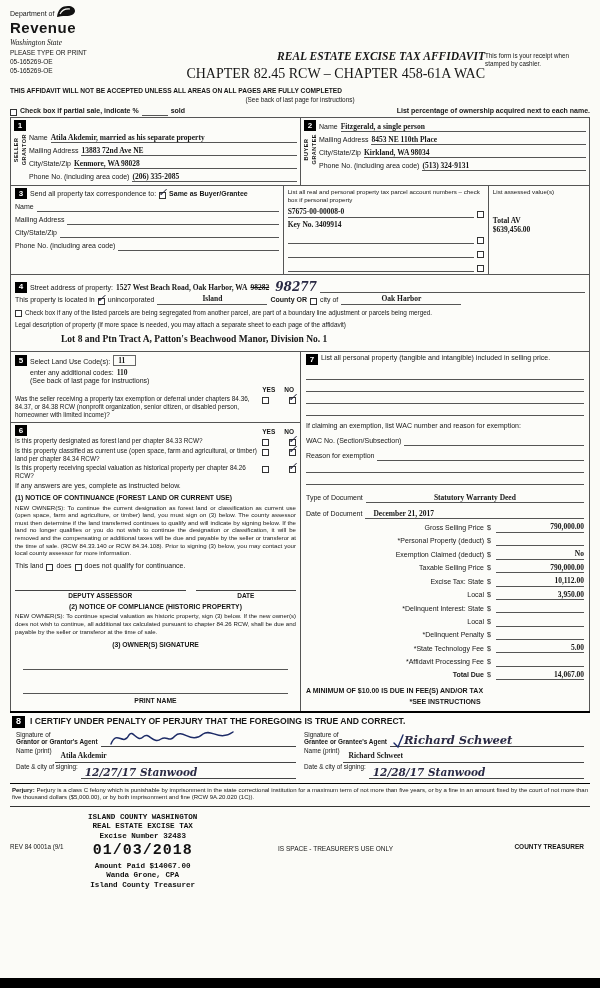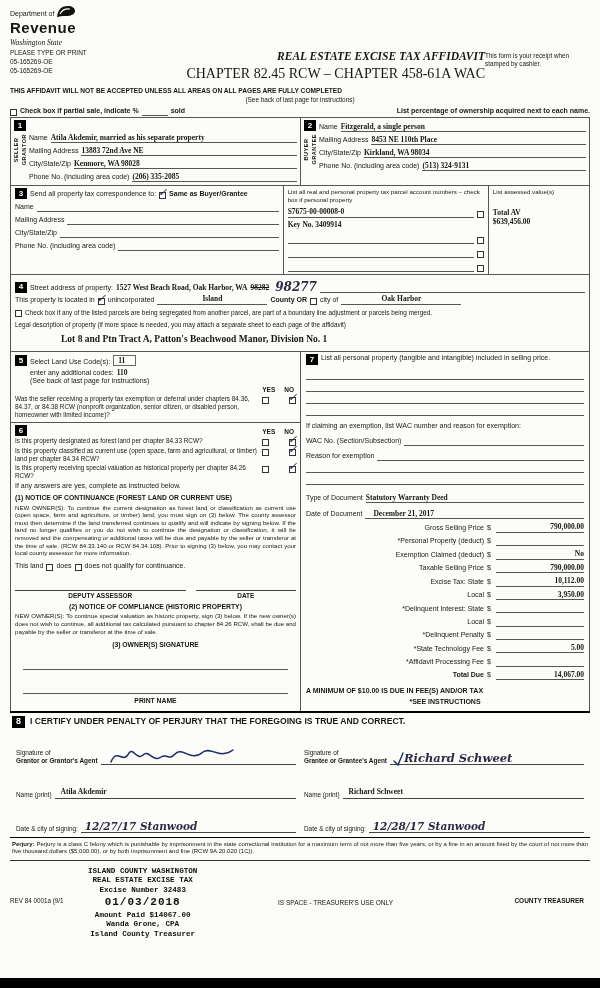--- a/index.html
+++ b/index.html
@@ -75,31 +75,31 @@
 .mdol{flex:none;width:6px}
 .mval{width:88px;border-bottom:1px solid #555;text-align:right;font-family:"Liberation Serif",serif;font-weight:bold;font-size:7.5px;min-height:10px;flex:none}
 .blank{border-bottom:1px solid #555;height:12px}
 
 .s8{border-top:2px solid #000;border-bottom:1px solid #000;margin-top:-1px;padding:3px 2px 4px;background:#fcfcf9}
 .s8head{display:flex;align-items:center;gap:5px}
 .s8head .badge{width:13px;height:12px;font-size:9px}
 .certify{font-weight:bold;font-size:8.6px}
 .sigcols{display:flex;margin-top:3px}
 .sigcol{width:50%;padding:0 4px}
-.sigrow{display:flex;align-items:flex-end;gap:3px;margin-top:18px;min-height:14px}
+.sigrow{display:flex;gap:3px;margin-top:0;min-height:14px}
 .siglbl{font-size:6.4px;line-height:1.2;flex:none}
 .sigline{flex:1;border-bottom:1px solid #444;position:relative;height:16px}
 .handdate{font-size:10.5px;position:relative;top:3px}
 .handsig{font-size:11.5px;position:absolute;left:14px;bottom:-2px;white-space:nowrap}
 
 .perjury{font-size:6px;text-align:justify;padding:3px 2px 4px;border-bottom:1px solid #333}
 .footer{position:relative;height:72px;margin-top:12px}
 .rev{position:absolute;left:0;top:24px;font-size:6.3px}
 .stamp{position:absolute;left:78px;top:-6px;text-align:center;font-family:"Liberation Mono",monospace;font-weight:bold;font-size:7.6px;line-height:1.25;color:#111}
-.stampdate{font-size:11px;letter-spacing:1px;margin:1px 0}
+.stampdate{font-size:15px;letter-spacing:1px;margin:1px 0}
 .useonly{position:absolute;left:268px;top:26px;font-size:6.5px}
 .ctreas{position:absolute;right:6px;top:24px;font-size:6.5px;font-weight:bold}
 .blackbar{position:absolute;left:0;bottom:0;width:600px;height:10px;background:#000}
 .scrib{position:absolute;left:6px;bottom:-3px}
 </style>
 </head>
 <body>
 
 <div class="page">
 
@@ -242,21 +242,21 @@
         <span class="ul fill"></span>
         <span class="cb"></span>
       </div>
       <div class="prow">
         <span class="ul fill"></span>
         <span class="cb"></span>
       </div>
     </div>
     <div class="s3c3">
       <div style="font-size:6.2px">List assessed value(s)</div>
-      <div class="typed" style="margin-top:12px">Total AV</div>
+      <div class="typed" style="margin-top:20px">Total AV</div>
       <div class="typed">$639,456.00</div>
     </div>
   </div>
 
   <div class="sec s4">
     <div class="line">
       <span class="badge">4</span>
       <span>Street address of property:</span>
       <span class="typed">1527 West Beach Road, Oak Harbor, WA</span>
       <span class="typed strike">98282</span>
@@ -395,21 +395,21 @@
         <span class="ul fill"></span>
       </div>
       <div class="frow" style="margin-top:3px">
         <span>Reason for exemption</span>
         <span class="ul fill"></span>
       </div>
       <div class="blank"></div>
       <div class="blank"></div>
       <div class="frow" style="margin-top:6px">
         <span>Type of Document</span>
-        <span class="ul fill typed" style="">Statutory Warranty Deed</span>
+        <span class="ul fill typed" style="text-align:center">Statutory Warranty Deed</span>
       </div>
       <div class="frow" style="margin-top:4px">
         <span>Date of Document</span>
         <span class="ul fill typed" style="text-align:left;padding-left:8px">December 21, 2017</span>
       </div>
 
       <div class="mrow">
           <span class="mlbl">Gross Selling Price</span>
           <span class="mdol">$</span>
           <span class="mval">790,000.00</span>

